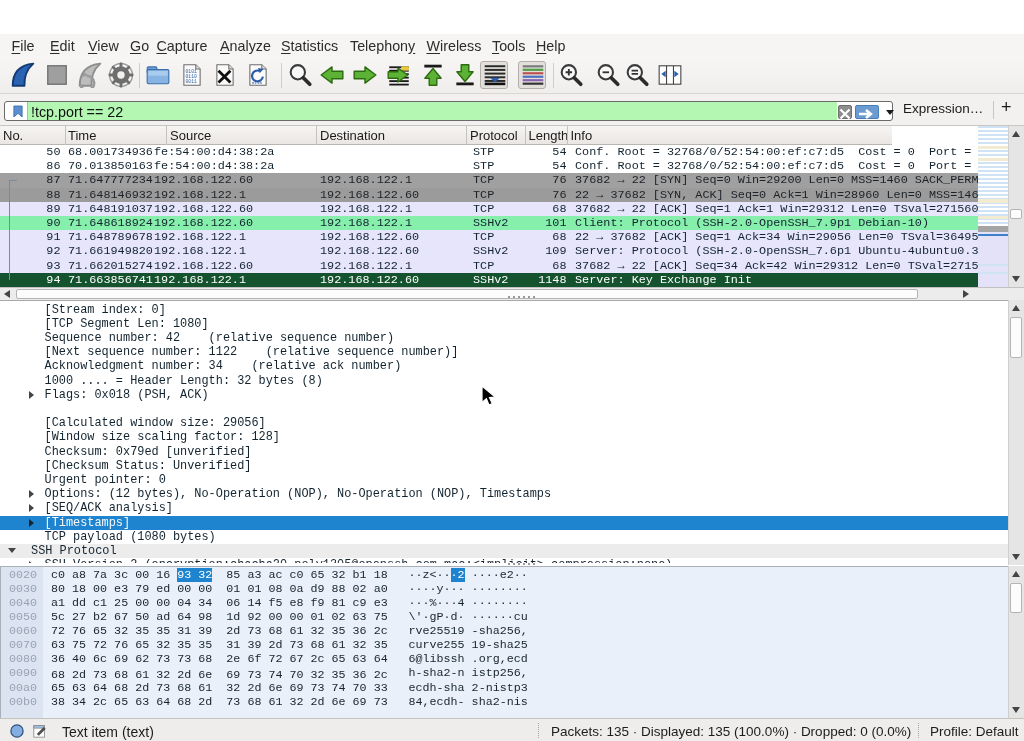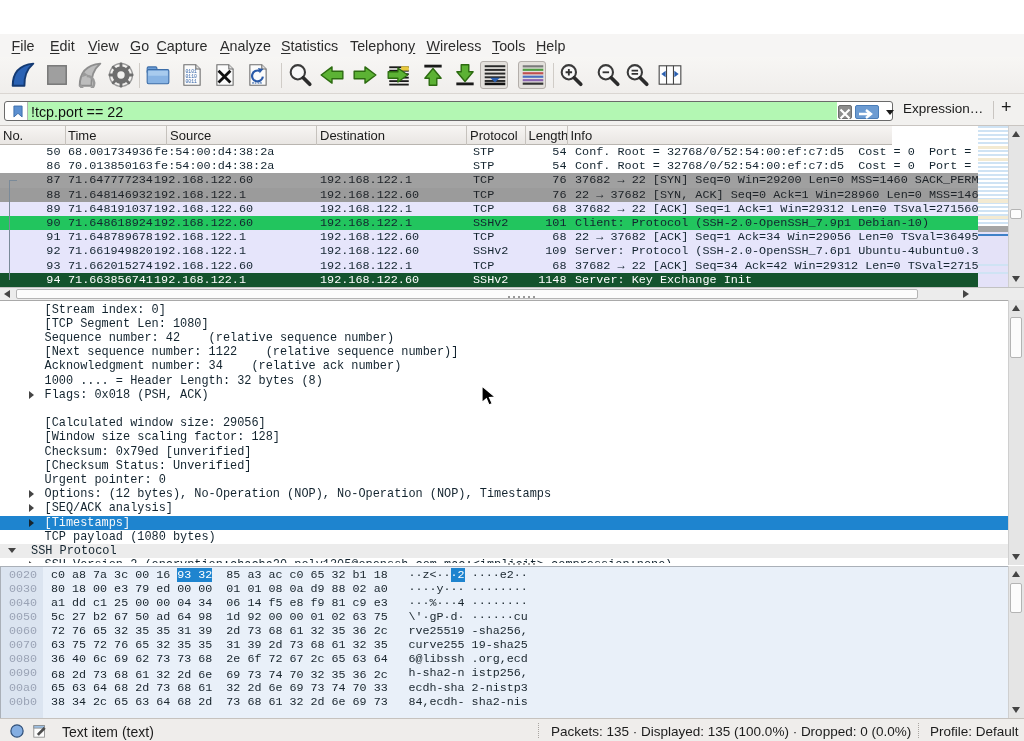--- a/index.html
+++ b/index.html
@@ -266,21 +266,21 @@
   <div class="hd" style="left:524.5px"></div>
   <div class="hd" style="left:567px"></div>
 </div>
 
 <div id="plrows" class="abs">
     <div class="prow" style="top:0.0px;background:#ffffff;color:#13242f"><span class="c-no">50</span><span class="c-time">68.001734936</span><span class="c-src">fe:54:00:d4:38:2a</span><span class="c-dst"></span><span class="c-proto">STP</span><span class="c-len">54</span><span class="c-info">Conf. Root = 32768/0/52:54:00:ef:c7:d5  Cost = 0  Port = 0x8002</span></div>
     <div class="prow" style="top:14.2px;background:#ffffff;color:#13242f"><span class="c-no">86</span><span class="c-time">70.013850163</span><span class="c-src">fe:54:00:d4:38:2a</span><span class="c-dst"></span><span class="c-proto">STP</span><span class="c-len">54</span><span class="c-info">Conf. Root = 32768/0/52:54:00:ef:c7:d5  Cost = 0  Port = 0x8002</span></div>
     <div class="prow" style="top:28.4px;background:#a0a0a0;color:#1d2227"><span class="c-no">87</span><span class="c-time">71.647777234</span><span class="c-src">192.168.122.60</span><span class="c-dst">192.168.122.1</span><span class="c-proto">TCP</span><span class="c-len">76</span><span class="c-info">37682 → 22 [SYN] Seq=0 Win=29200 Len=0 MSS=1460 SACK_PERM</span></div>
     <div class="prow" style="top:42.6px;background:#9b9b9b;color:#1d2227"><span class="c-no">88</span><span class="c-time">71.648146932</span><span class="c-src">192.168.122.1</span><span class="c-dst">192.168.122.60</span><span class="c-proto">TCP</span><span class="c-len">76</span><span class="c-info">22 → 37682 [SYN, ACK] Seq=0 Ack=1 Win=28960 Len=0 MSS=146</span></div>
     <div class="prow" style="top:56.8px;background:#e6e5fb;color:#13242f"><span class="c-no">89</span><span class="c-time">71.648191037</span><span class="c-src">192.168.122.60</span><span class="c-dst">192.168.122.1</span><span class="c-proto">TCP</span><span class="c-len">68</span><span class="c-info">37682 → 22 [ACK] Seq=1 Ack=1 Win=29312 Len=0 TSval=271560</span></div>
-    <div class="prow" style="top:71.0px;background:#22c55e;color:#13242f"><span class="c-no">90</span><span class="c-time">71.648618924</span><span class="c-src">192.168.122.60</span><span class="c-dst">192.168.122.1</span><span class="c-proto">SSHv2</span><span class="c-len">101</span><span class="c-info">Client: Protocol (SSH-2.0-OpenSSH_7.9p1 Debian-10)</span></div>
+    <div class="prow" style="top:71.0px;background:#86efac;color:#13242f"><span class="c-no">90</span><span class="c-time">71.648618924</span><span class="c-src">192.168.122.60</span><span class="c-dst">192.168.122.1</span><span class="c-proto">SSHv2</span><span class="c-len">101</span><span class="c-info">Client: Protocol (SSH-2.0-OpenSSH_7.9p1 Debian-10)</span></div>
     <div class="prow" style="top:85.2px;background:#e6e5fb;color:#13242f"><span class="c-no">91</span><span class="c-time">71.648789678</span><span class="c-src">192.168.122.1</span><span class="c-dst">192.168.122.60</span><span class="c-proto">TCP</span><span class="c-len">68</span><span class="c-info">22 → 37682 [ACK] Seq=1 Ack=34 Win=29056 Len=0 TSval=36495</span></div>
     <div class="prow" style="top:99.4px;background:#e6e5fb;color:#13242f"><span class="c-no">92</span><span class="c-time">71.661949820</span><span class="c-src">192.168.122.1</span><span class="c-dst">192.168.122.60</span><span class="c-proto">SSHv2</span><span class="c-len">109</span><span class="c-info">Server: Protocol (SSH-2.0-OpenSSH_7.6p1 Ubuntu-4ubuntu0.3</span></div>
     <div class="prow" style="top:113.6px;background:#e6e5fb;color:#13242f"><span class="c-no">93</span><span class="c-time">71.662015274</span><span class="c-src">192.168.122.60</span><span class="c-dst">192.168.122.1</span><span class="c-proto">TCP</span><span class="c-len">68</span><span class="c-info">37682 → 22 [ACK] Seq=34 Ack=42 Win=29312 Len=0 TSval=2715</span></div>
     <div class="prow" style="top:127.8px;background:#14532d;color:#ffffff"><span class="c-no">94</span><span class="c-time">71.663856741</span><span class="c-src">192.168.122.1</span><span class="c-dst">192.168.122.60</span><span class="c-proto">SSHv2</span><span class="c-len">1148</span><span class="c-info">Server: Key Exchange Init</span></div>
     <div style="position:absolute;left:9px;top:35px;width:1px;height:100px;background:#7a8a99"></div>
     <div style="position:absolute;left:9px;top:35px;width:8px;height:1px;background:#7a8a99"></div>
   </div>
 
 <div id="minimap" class="abs">
     <div style="position:absolute;left:0;top:0px;width:30px;height:2px;background:#cfe3f4"></div>

